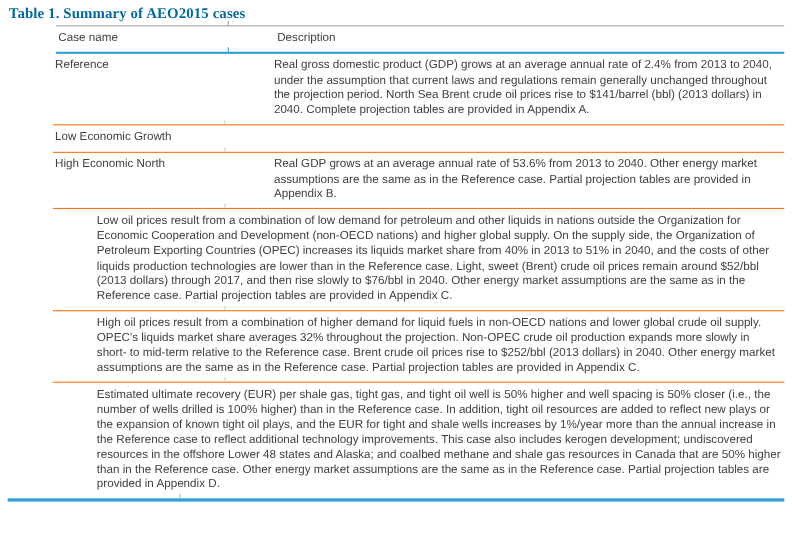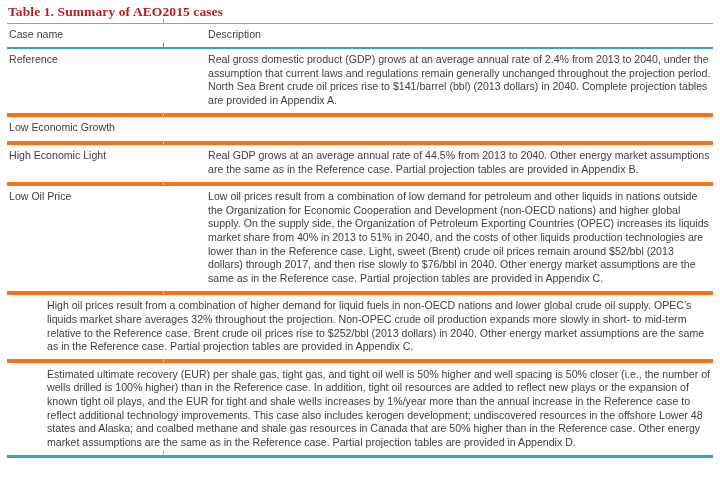--- a/index.html
+++ b/index.html
@@ -15,21 +15,21 @@
     box-sizing: border-box;
     width: 720px;
     height: 497px;
     padding: 0 7px;
   }
   .table-title {
     font-family: "Liberation Serif", "DejaVu Serif", serif;
     font-weight: bold;
     font-size: 13.5px;
     line-height: 15px;
-    color: #b91c1c;
+    color: #0369a1;
     margin: 4px 0 0 1px;
     letter-spacing: 0.1px;
   }
   .cases-table {
     margin-top: 4px;
     border-bottom: 3px solid #33a0d8;
     position: relative;
     color: #414042;
     font-size: 10.6px;
   }
@@ -49,20 +49,21 @@
   }
   .cell.desc {
     flex: 1 1 auto;
     padding-right: 2px;
     padding-left: 40px;
   }
   .thead {
     border-top: 1px solid #9da0a3;
     border-bottom: 2px solid #33a0d8;
     padding: 4px 0 5px 0;
+    margin-left: 44px;
   }
   
   .thead::before {
     content: "";
     position: absolute;
     left: 156px;
     top: -5px;
     width: 1px;
     height: 4px;
     background: #9da0a3;
@@ -71,23 +72,24 @@
     content: "";
     position: absolute;
     left: 156px;
     bottom: 0;
     width: 1px;
     height: 4px;
     background: #33a0d8;
   }
   .body-row {
     padding: 4.5px 0 5.5px 0;
+    margin-left: 41px;
   }
   .body-row + .body-row {
-    border-top: 4px solid #f97316;
+    border-top: 1px solid #f97316;
   }
   .body-row + .body-row::before {
     content: "";
     position: absolute;
     left: 156px;
     top: -5px;
     width: 1px;
     height: 4px;
     background: #cfd1d3;
   }
@@ -119,26 +121,25 @@
   <div class="row body-row">
     <div class="cell name">Reference</div>
     <div class="cell desc">Real gross domestic product (GDP) grows at an average annual rate of 2.4% from 2013 to 2040, under the assumption that current laws and regulations remain generally unchanged throughout the projection period. North Sea Brent crude oil prices rise to $141/barrel (bbl) (2013 dollars) in 2040. Complete projection tables are provided in Appendix A.</div>
   </div>
 
   <div class="row body-row">
     <div class="cell name">Low Economic Growth</div>
   </div>
 
   <div class="row body-row">
-    <div class="cell name">High Economic Light</div>
-    <div class="cell desc">Real GDP grows at an average annual rate of 44.5% from 2013 to 2040. Other energy market assumptions are the same as in the Reference case. Partial projection tables are provided in Appendix B.</div>
+    <div class="cell name">High Economic North</div>
+    <div class="cell desc">Real GDP grows at an average annual rate of 53.6% from 2013 to 2040. Other energy market assumptions are the same as in the Reference case. Partial projection tables are provided in Appendix B.</div>
   </div>
 
   <div class="row body-row">
-    <div class="cell name">Low Oil Price</div>
     <div class="cell desc">Low oil prices result from a combination of low demand for petroleum and other liquids in nations outside the Organization for Economic Cooperation and Development (non-OECD nations) and higher global supply. On the supply side, the Organization of Petroleum Exporting Countries (OPEC) increases its liquids market share from 40% in 2013 to 51% in 2040, and the costs of other liquids production technologies are lower than in the Reference case. Light, sweet (Brent) crude oil prices remain around $52/bbl (2013 dollars) through 2017, and then rise slowly to $76/bbl in 2040. Other energy market assumptions are the same as in the Reference case. Partial projection tables are provided in Appendix C.</div>
   </div>
 
   <div class="row body-row">
     <div class="cell desc">High oil prices result from a combination of higher demand for liquid fuels in non-OECD nations and lower global crude oil supply. OPEC’s liquids market share averages 32% throughout the projection. Non-OPEC crude oil production expands more slowly in short- to mid-term relative to the Reference case. Brent crude oil prices rise to $252/bbl (2013 dollars) in 2040. Other energy market assumptions are the same as in the Reference case. Partial projection tables are provided in Appendix C.</div>
   </div>
 
   <div class="row body-row">
     <div class="cell desc">Estimated ultimate recovery (EUR) per shale gas, tight gas, and tight oil well is 50% higher and well spacing is 50% closer (i.e., the number of wells drilled is 100% higher) than in the Reference case. In addition, tight oil resources are added to reflect new plays or the expansion of known tight oil plays, and the EUR for tight and shale wells increases by 1%/year more than the annual increase in the Reference case to reflect additional technology improvements. This case also includes kerogen development; undiscovered resources in the offshore Lower 48 states and Alaska; and coalbed methane and shale gas resources in Canada that are 50% higher than in the Reference case. Other energy market assumptions are the same as in the Reference case. Partial projection tables are provided in Appendix D.</div>
   </div>

